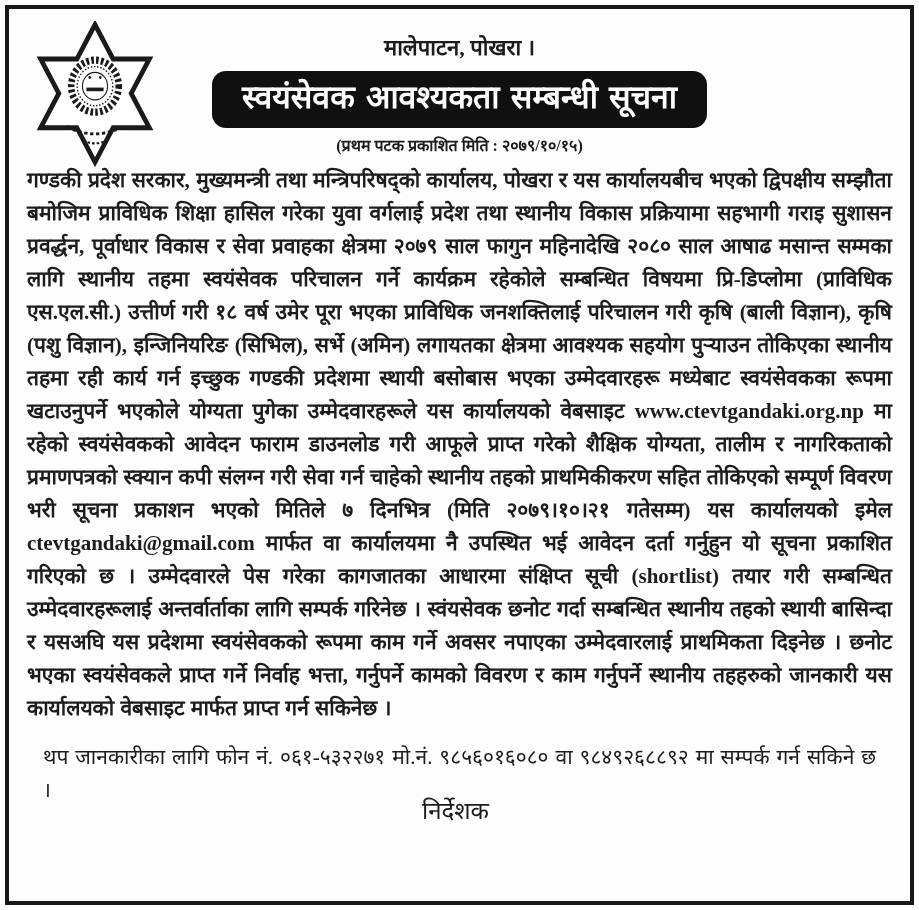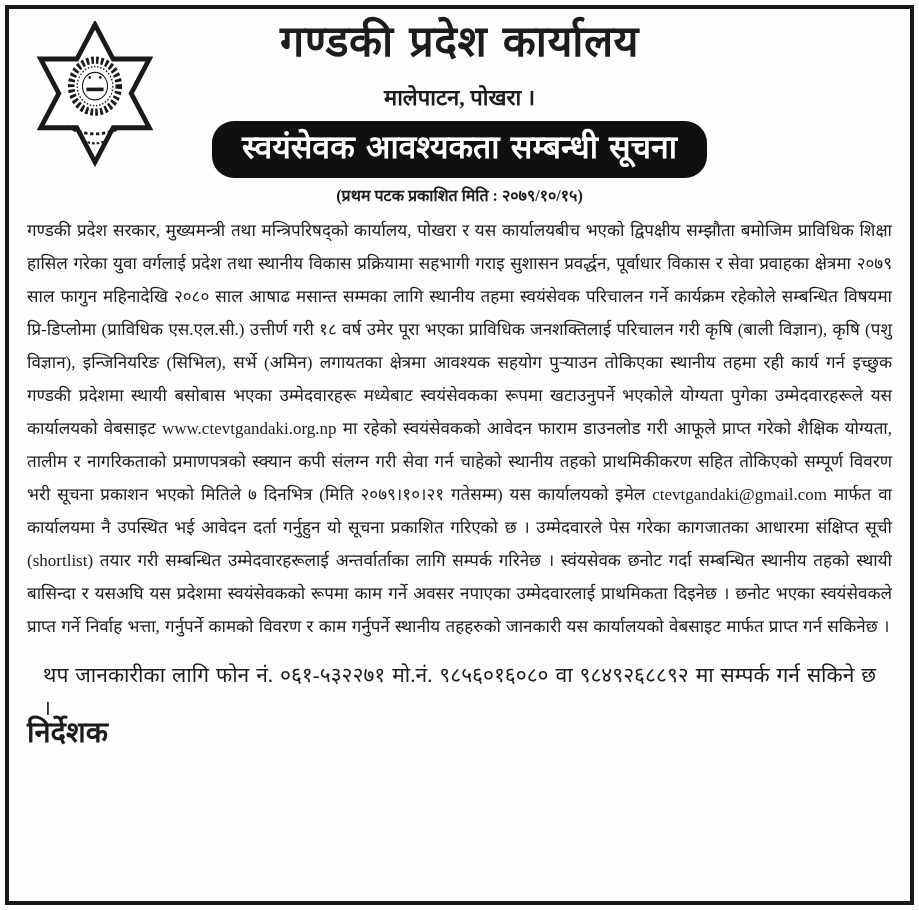--- a/index.html
+++ b/index.html
@@ -22,38 +22,39 @@
   .hdr-office{
     text-align:center;font-weight:800;font-size:43px;line-height:1.12;
     font-family:"DejaVu Sans","Liberation Sans",sans-serif;
     margin:2px 0 0 0;letter-spacing:.5px;
   }
   .hdr-addr{
     text-align:center;font-weight:bold;font-size:22px;margin:16px 0 0 0;
   }
   .title-box{
     margin:10px auto 4px auto;width:fit-content;max-width:640px;
-    background:#101010;color:#ffffff;border-radius:22px;
+    background:#101010;color:#ffffff;border-radius:14px;
     font-family:"DejaVu Sans","Liberation Sans",sans-serif;
     font-weight:800;font-size:32px;line-height:1.1;
     padding:9px 30px 13px 30px;text-align:center;
   }
   .pub-date{
     text-align:center;font-weight:bold;font-size:16px;margin:6px 0 8px 0;
   }
   .body-text{
-    font-size:17px;line-height:33px;text-align:justify;margin:0;
+    font-size:21px;line-height:33px;text-align:justify;margin:0;
     word-spacing:1px;
+    font-weight:bold;
   }
   .contact-text{
     font-size:21px;line-height:33px;text-align:justify;margin:16px;
     word-spacing:1px;
   }
   .signature{
-    text-align:left;font-weight:bold;font-size:29px;
+    text-align:center;font-weight:normal;font-size:24px;
     margin-top:-30px;padding-right:8px;
   }
 </style>
 </head>
 <body>
 
 <div class="page">
   <div class="frame">
 
     <div class="logo-wrap">
@@ -64,21 +65,20 @@
         <circle cx="100" cy="90" r="19" fill="none" stroke="#1a1a1a" stroke-width="1.6"></circle>
         <rect x="87" y="92" width="26" height="5" fill="#1a1a1a"></rect>
         <circle cx="92" cy="78" r="2" fill="#1a1a1a"></circle>
         <circle cx="108" cy="78" r="2" fill="#1a1a1a"></circle>
         <path d="M58,146 Q100,166 142,146" fill="none" stroke="#1a1a1a" stroke-width="4" stroke-dasharray="5 4"></path>
         <path d="M82,165 Q100,173 118,165" fill="none" stroke="#1a1a1a" stroke-width="3" stroke-dasharray="4 3"></path>
       </svg>
     </div>
 
 
-    <div class="hdr-office">गण्डकी प्रदेश कार्यालय</div>
 
     <div class="hdr-addr">मालेपाटन, पोखरा ।</div>
 
     <div class="title-box">
       <span>स्वयंसेवक आवश्यकता सम्बन्धी सूचना</span>
     </div>
 
     <div class="pub-date">(प्रथम पटक प्रकाशित मिति : २०७९/१०/१५)</div>
 
     <p class="body-text">गण्डकी प्रदेश सरकार, मुख्यमन्त्री तथा मन्त्रिपरिषद्को कार्यालय, पोखरा र यस कार्यालयबीच भएको द्विपक्षीय सम्झौता बमोजिम प्राविधिक शिक्षा हासिल गरेका युवा वर्गलाई प्रदेश तथा स्थानीय विकास प्रक्रियामा सहभागी गराइ सुशासन प्रवर्द्धन, पूर्वाधार विकास र सेवा प्रवाहका क्षेत्रमा २०७९ साल फागुन महिनादेखि २०८० साल आषाढ मसान्त सम्मका लागि स्थानीय तहमा स्वयंसेवक परिचालन गर्ने कार्यक्रम रहेकोले सम्बन्धित विषयमा प्रि-डिप्लोमा (प्राविधिक एस.एल.सी.) उत्तीर्ण गरी १८ वर्ष उमेर पूरा भएका प्राविधिक जनशक्तिलाई परिचालन गरी कृषि (बाली विज्ञान), कृषि (पशु विज्ञान), इन्जिनियरिङ (सिभिल), सर्भे (अमिन) लगायतका क्षेत्रमा आवश्यक सहयोग पुऱ्याउन तोकिएका स्थानीय तहमा रही कार्य गर्न इच्छुक गण्डकी प्रदेशमा स्थायी बसोबास भएका उम्मेदवारहरू मध्येबाट स्वयंसेवकका रूपमा खटाउनुपर्ने भएकोले योग्यता पुगेका उम्मेदवारहरूले यस कार्यालयको वेबसाइट www.ctevtgandaki.org.np मा रहेको स्वयंसेवकको आवेदन फाराम डाउनलोड गरी आफूले प्राप्त गरेको शैक्षिक योग्यता, तालीम र नागरिकताको प्रमाणपत्रको स्क्यान कपी संलग्न गरी सेवा गर्न चाहेको स्थानीय तहको प्राथमिकीकरण सहित तोकिएको सम्पूर्ण विवरण भरी सूचना प्रकाशन भएको मितिले ७ दिनभित्र (मिति २०७९।१०।२१ गतेसम्म) यस कार्यालयको इमेल ctevtgandaki@gmail.com मार्फत वा कार्यालयमा नै उपस्थित भई आवेदन दर्ता गर्नुहुन यो सूचना प्रकाशित गरिएको छ । उम्मेदवारले पेस गरेका कागजातका आधारमा संक्षिप्त सूची (shortlist) तयार गरी सम्बन्धित उम्मेदवारहरूलाई अन्तर्वार्ताका लागि सम्पर्क गरिनेछ । स्वंयसेवक छनोट गर्दा सम्बन्धित स्थानीय तहको स्थायी बासिन्दा र यसअघि यस प्रदेशमा स्वयंसेवकको रूपमा काम गर्ने अवसर नपाएका उम्मेदवारलाई प्राथमिकता दिइनेछ । छनोट भएका स्वयंसेवकले प्राप्त गर्ने निर्वाह भत्ता, गर्नुपर्ने कामको विवरण र काम गर्नुपर्ने स्थानीय तहहरुको जानकारी यस कार्यालयको वेबसाइट मार्फत प्राप्त गर्न सकिनेछ ।</p>

